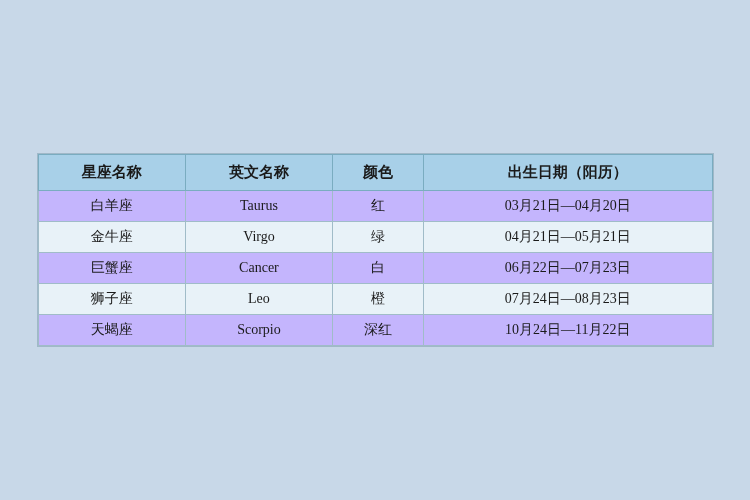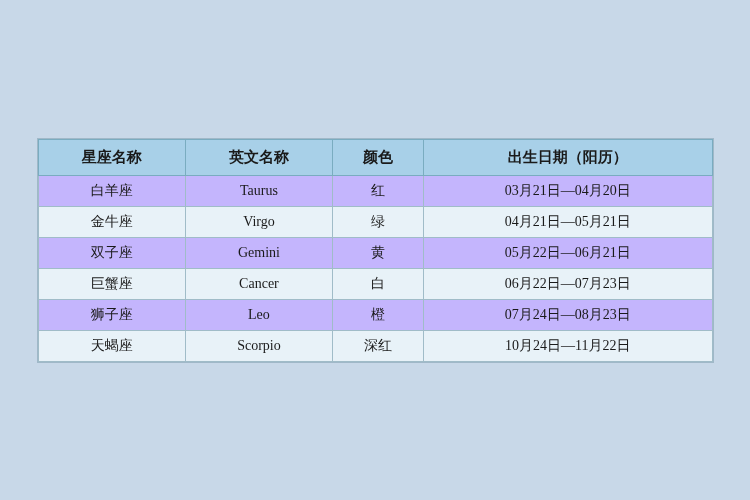--- a/index.html
+++ b/index.html
@@ -72,26 +72,20 @@
           <td>红</td>
           <td>03月21日—04月20日</td>
         </tr>
         <tr>
           <td>金牛座</td>
           <td>Virgo</td>
           <td>绿</td>
           <td>04月21日—05月21日</td>
         </tr>
         <tr>
-          <td>双子座</td>
-          <td>Gemini</td>
-          <td>黄</td>
-          <td>05月22日—06月21日</td>
-        </tr>
-        <tr>
           <td>巨蟹座</td>
           <td>Cancer</td>
           <td>白</td>
           <td>06月22日—07月23日</td>
         </tr>
         <tr>
           <td>狮子座</td>
           <td>Leo</td>
           <td>橙</td>
           <td>07月24日—08月23日</td>

